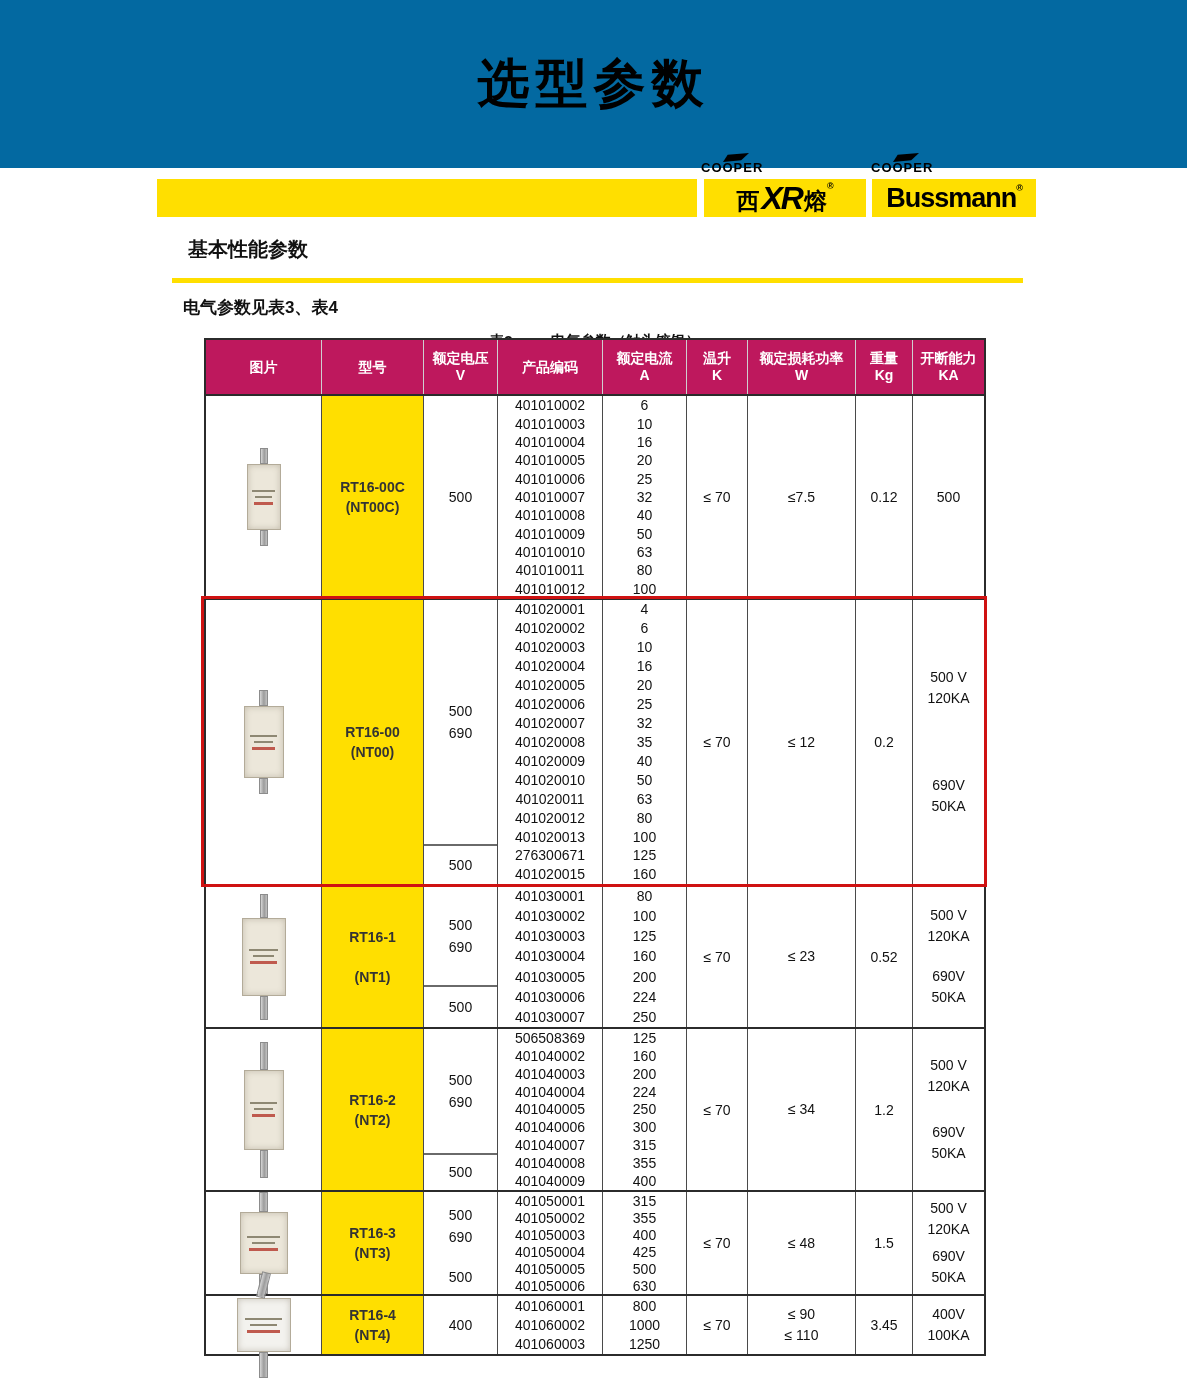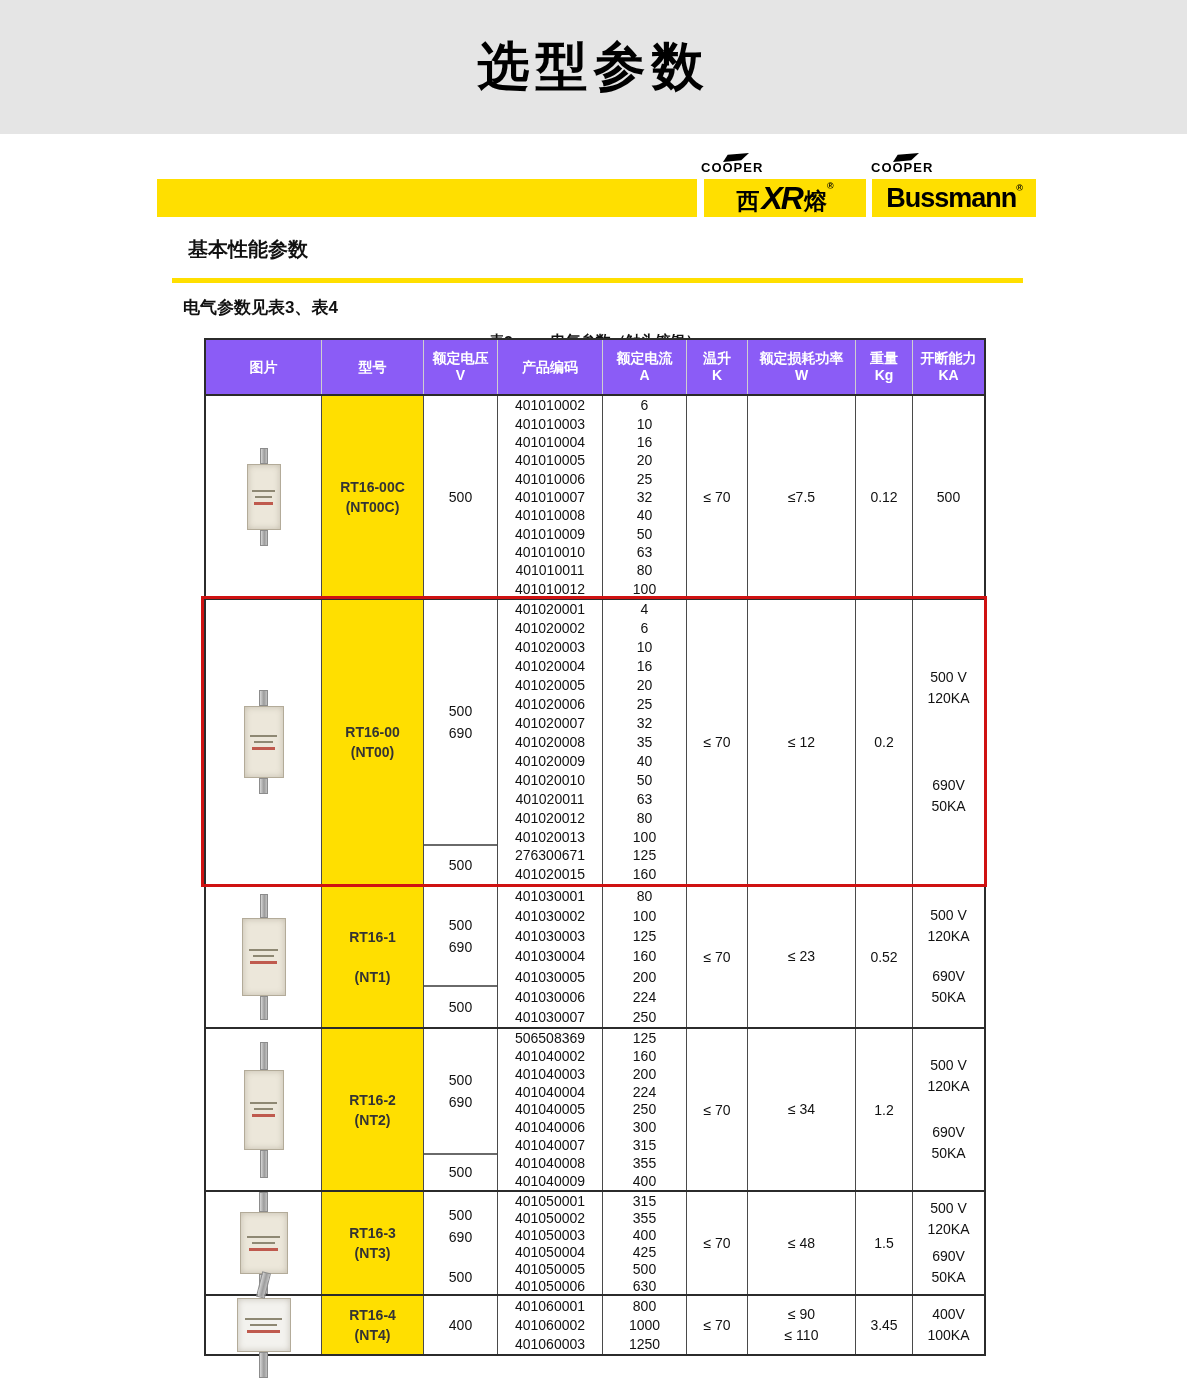--- a/index.html
+++ b/index.html
@@ -1,21 +1,21 @@
 <!DOCTYPE html>
 <html><head>
 <meta charset="utf-8">
 <style>
   html,body{margin:0;padding:0;}
   body{
     width:1187px;height:1385px;background:#ffffff;position:relative;
     font-family:"Liberation Sans","DejaVu Sans",sans-serif;color:#1a1a1a;overflow:hidden;
   }
   
-  .banner{position:absolute;left:0;top:0;width:1187px;height:134px;background:#e5e5e5;
+  .banner{position:absolute;left:0;top:0;width:1187px;height:168px;background:#0369a1;
     display:flex;align-items:center;justify-content:center;}
   .banner-title{font-size:52px;font-weight:bold;color:#000;letter-spacing:6px;}
 
   
   .cooper{position:absolute;width:80px;}
   .cooper .flag{width:26px;height:9px;background:#000;margin-left:22px;
     clip-path:polygon(0 100%,18% 20%,100% 0,70% 80%);transform:translateY(2px);}
   .cooper .word{font-size:13px;font-weight:bold;letter-spacing:1px;color:#000;}
   .cooper-left{left:701px;top:151px;}
   .cooper-right{left:871px;top:151px;}
@@ -36,21 +36,21 @@
   
   .section-heading{position:absolute;left:188px;top:236px;font-size:20px;font-weight:bold;color:#111;}
   .yellow-underline{position:absolute;left:172px;top:278px;width:851px;height:5px;background:#FFDF00;}
   .note-text{position:absolute;left:183px;top:296px;font-size:17px;font-weight:bold;color:#111;}
   .table-caption{position:absolute;left:204px;top:332px;width:782px;text-align:center;
     font-size:15px;font-weight:bold;color:#111;}
 
   
   #spec-table{position:absolute;left:204px;top:338px;width:782px;border:2px solid #2b2b2b;
     box-sizing:border-box;background:#fff;}
-  .thead{display:flex;height:54px;background:#8b5cf6;color:#fff;}
+  .thead{display:flex;height:54px;background:#be185d;color:#fff;}
   .th{display:flex;flex-direction:column;align-items:center;justify-content:center;
     font-size:14px;font-weight:bold;line-height:17px;border-right:1px solid #cfcfcf;box-sizing:border-box;}
   .th:last-child{border-right:none;}
   .trow{display:flex;border-top:2px solid #2b2b2b;box-sizing:border-box;}
   .td{display:flex;flex-direction:column;align-items:center;justify-content:center;
     font-size:14px;border-right:1px solid #4a4a4a;box-sizing:border-box;color:#111;}
   .td:last-child{border-right:none;}
   .model-cell{background:#FFDF00;font-weight:bold;color:#333;line-height:20px;font-size:14px;}
   .list-cell{justify-content:space-around;align-items:center;}
   .volt-cell{padding:0;justify-content:flex-start;}

